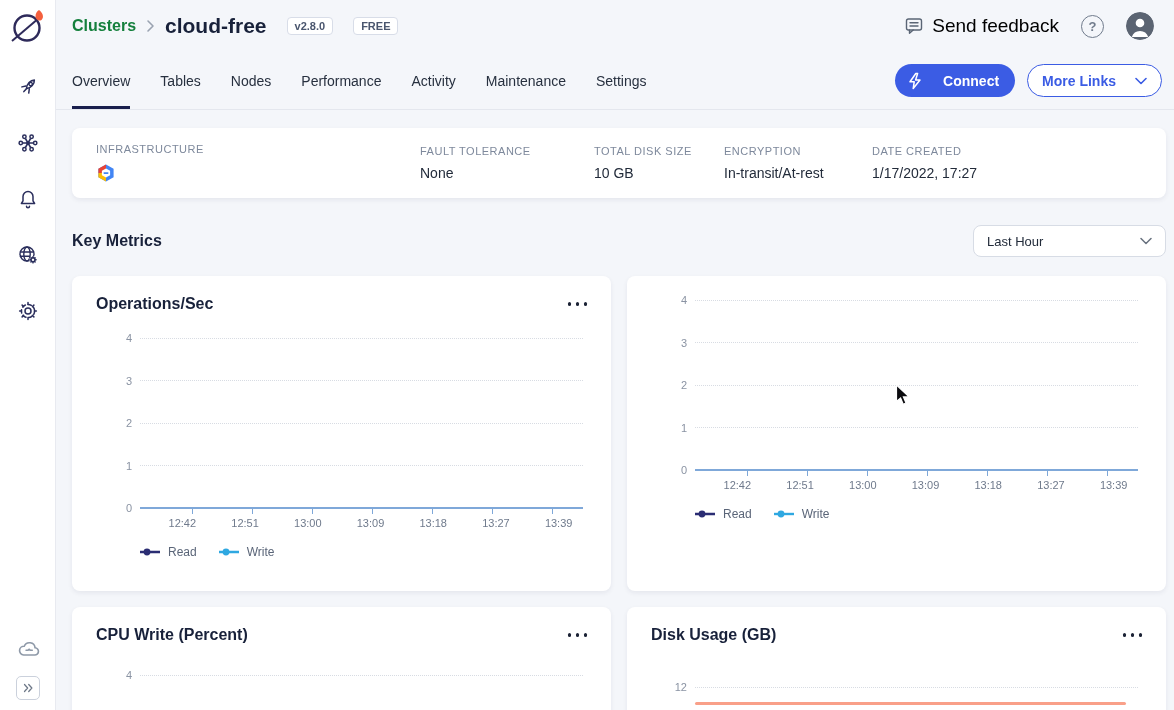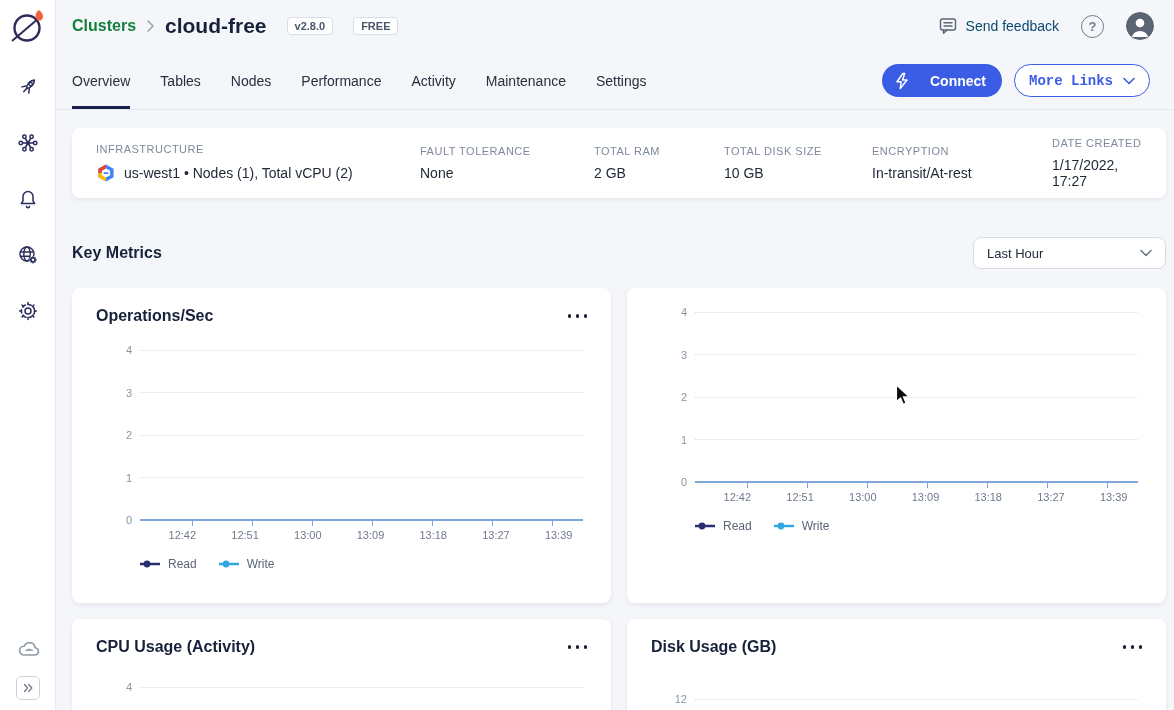--- a/index.html
+++ b/index.html
@@ -19,51 +19,51 @@
   
   .main { margin-left:56px; height:710px; display:flex; flex-direction:column; }
 
   .topbar { height:52px; flex:none; display:flex; align-items:center; padding:0 20px 0 16px; }
   .crumb-root { color:#15803d; font-weight:700; font-size:16px; cursor:pointer; }
   .crumb-sep { margin:0 10px; display:flex; align-items:center; }
   .crumb-current { font-weight:700; font-size:21px; color:#18213A; }
   .badge { border:1px solid #D8DDE8; background:#fff; border-radius:4px; padding:2px 7px;
            font-size:11px; font-weight:600; color:#4A566E; margin-left:20px; }
   .top-right { margin-left:auto; display:flex; align-items:center; gap:22px; }
-  .feedback { display:flex; align-items:center; gap:8px; color:#0c4a6e; font-size:14px; cursor:pointer; }
+  .feedback { display:flex; align-items:center; gap:8px; color:#000000; font-size:19px; cursor:pointer; }
   .help-circle { width:23px; height:23px; border:1.5px solid #707B8C; border-radius:50%; color:#707B8C;
                  font-size:13px; font-weight:700; display:flex; align-items:center; justify-content:center; cursor:pointer; }
   .avatar { width:28px; height:28px; border-radius:50%; overflow:hidden; display:block; cursor:pointer; }
 
   .tabbar { height:58px; flex:none; border-bottom:1px solid #E4E7EE; display:flex; align-items:stretch;
-            padding:0 24px 0 16px; }
+            padding:0 12px 0 16px; }
   .tabs { display:flex; }
   .tab { display:flex; align-items:center; margin-right:30px; font-size:14px; color:#27303F;
          position:relative; cursor:pointer; }
   .tab.active { font-weight:400; }
   .tab.active::after { content:""; position:absolute; left:0; right:0; bottom:0; height:3px; background:#191F4D; }
   .tab-actions { margin-left:auto; display:flex; align-items:center; gap:12px; }
   .btn-connect { background:#3B5CE4; color:#fff; border:none; border-radius:17px; height:33px; padding:0 16px 0 12px;
                  display:flex; align-items:center; gap:20px; font-weight:700; font-size:14px; cursor:pointer;
                  font-family:"Liberation Sans",sans-serif; }
   .btn-more { background:#fff; border:1px solid #3B5CE4; color:#3B5CE4; border-radius:17px; height:33px;
-              padding:0 14px; display:flex; align-items:center; gap:10px; font-weight:700; font-size:14px;
-              cursor:pointer; font-family:Liberation Mono, monospace; }
+              padding:0 14px; display:flex; align-items:center; gap:19px; font-weight:700; font-size:14px;
+              cursor:pointer; font-family:Liberation Sans, sans-serif; }
 
   .content { flex:1; padding:18px 8px 0 16px; }
 
   
   .info-card { background:#fff; border-radius:8px; box-shadow:0 2px 5px rgba(25,31,77,.07);
                height:70px; display:grid; grid-template-columns:324px 174px 130px 148px 180px 1fr;
                align-items:center; padding:0 24px; }
   .info-col .lbl { font-size:11px; color:#7E899C; letter-spacing:.5px; }
   .info-col .val { font-size:14px; color:#222B3A; margin-top:8px; display:flex; align-items:center; gap:8px; }
 
   
-  .metrics-row { margin-top:39px; display:flex; align-items:center; }
+  .metrics-row { margin-top:27px; display:flex; align-items:center; }
   .metrics-title { font-size:16px; font-weight:700; color:#18213A; }
   .range-select { margin-left:auto; width:193px; height:32px; border:1px solid #D7DCE5; border-radius:8px;
                   background:#fff; display:flex; align-items:center; padding:0 13px; font-size:13px;
                   color:#222B3A; cursor:pointer; }
   .range-select svg { margin-left:auto; }
 
   
   .charts { margin-top:19px; display:grid; grid-template-columns:1fr 1fr; gap:16px; }
   .chart-card { background:#fff; border-radius:8px; box-shadow:0 2px 5px rgba(25,31,77,.07); height:315px; overflow:hidden; }
   .card-head { display:flex; align-items:flex-start; justify-content:space-between; padding:18px 24px 0; }
@@ -229,30 +229,25 @@
       <div class="info-col">
         <div class="lbl">INFRASTRUCTURE</div>
         <div class="val">
           <svg width="20" height="20" viewBox="0 0 20 20">
             <polygon points="10,1.5 17.6,5.8 17.6,14.2 10,18.5 2.4,14.2 2.4,5.8" fill="#4285F4"></polygon>
             <polygon points="10,1.5 2.4,5.8 2.4,10 10,10" fill="#EA4335"></polygon>
             <polygon points="2.4,10 2.4,14.2 10,18.5 10,10" fill="#FBBC05"></polygon>
             <polygon points="10,5.4 14.1,7.7 14.1,12.3 10,14.6 5.9,12.3 5.9,7.7" fill="#fff"></polygon>
             <rect x="7.4" y="9.2" width="5.2" height="1.7" rx="0.8" fill="#4285F4"></rect>
           </svg>
-          <span>us-west1 • Nodes (1), Total vCPU (2)</span>
         </div>
       </div>
       <div class="info-col">
         <div class="lbl">FAULT TOLERANCE</div>
         <div class="val">None</div>
-      </div>
-      <div class="info-col">
-        <div class="lbl">TOTAL RAM</div>
-        <div class="val">2 GB</div>
       </div>
       <div class="info-col">
         <div class="lbl">TOTAL DISK SIZE</div>
         <div class="val">10 GB</div>
       </div>
       <div class="info-col">
         <div class="lbl">ENCRYPTION</div>
         <div class="val">In-transit/At-rest</div>
       </div>
       <div class="info-col">
@@ -394,21 +389,21 @@
                 <line x1="0" y1="4" x2="20" y2="4" stroke="#2FA8E1" stroke-width="2.4"></line>
                 <circle cx="7" cy="4" r="3.4" fill="#2FA8E1"></circle>
               </svg>
             <span>Write</span>
           </span>
         </div>
       </section>
 
       <section class="chart-card">
         <div class="card-head">
-          <span class="card-title">CPU Usage (Activity)</span>
+          <span class="card-title">CPU Write (Percent)</span>
           <span class="dots">
               <i></i>
               <i></i>
               <i></i>
             </span>
         </div>
         <div class="plot-mini">
           <div class="grid-row" style="top:0">
               <span class="tick-label">4</span>
               <span class="grid-line"></span>

